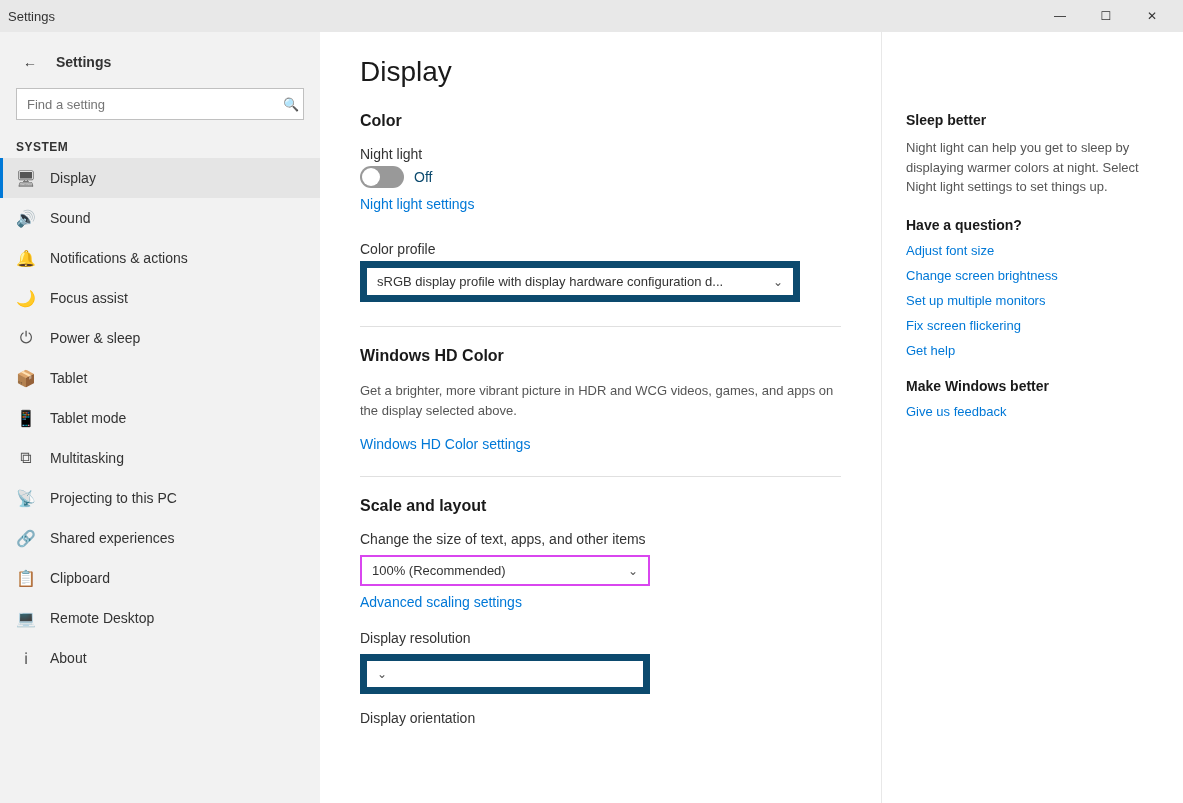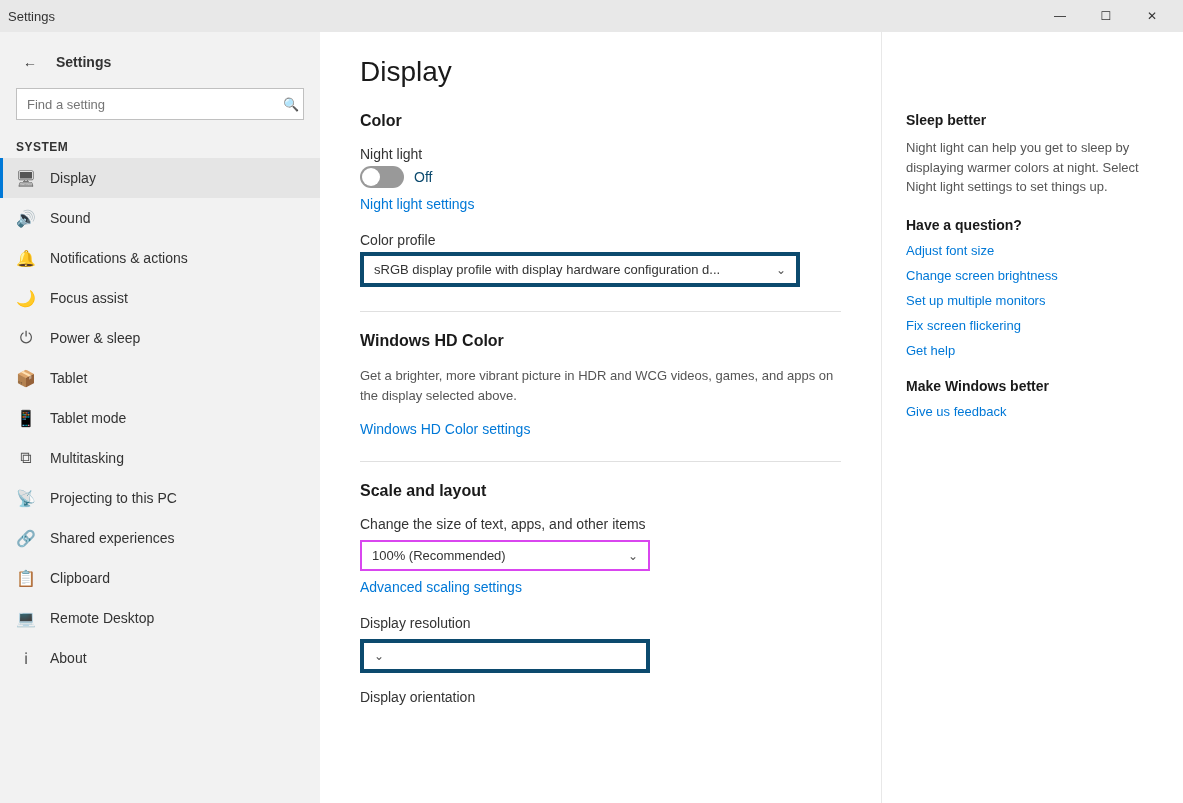--- a/index.html
+++ b/index.html
@@ -216,21 +216,21 @@
       text-decoration: none;
       display: inline-block;
       margin-bottom: 8px;
     }
 
     
     .dropdown {
       display: flex;
       align-items: center;
       justify-content: space-between;
-      border: 4px solid #0c4a6e;
+      border: 7px solid #0c4a6e;
       background: white;
       padding: 6px 10px;
       cursor: pointer;
       font-size: 13px;
       color: #333;
     }
     .dropdown.highlighted {
       border: 2px solid #d946ef;
     }
     .dropdown-text { flex: 1; }
@@ -379,21 +379,21 @@
     <h2 class="section-heading">Color</h2>
 
     <div class="setting-label mb4">Night light</div>
     <div class="toggle-container mb8">
       <div class="toggle off">
         <div class="toggle-knob"></div>
       </div>
       <span class="toggle-status">Off</span>
     </div>
 
-    <a class="settings-link mb16" style="display:block; margin-bottom:20px;">Night light settings</a>
+    <a class="settings-link mb16" style="display:block; margin-bottom:29px;">Night light settings</a>
 
     <div class="setting-label mb4">Color profile</div>
     <div class="dropdown dropdown-wide mb24">
       <span class="dropdown-text">sRGB display profile with display hardware configuration d...</span>
       <span class="dropdown-arrow">⌄</span>
     </div>
 
     <hr class="divider">
 
     <h2 class="section-heading">Windows HD Color</h2>

